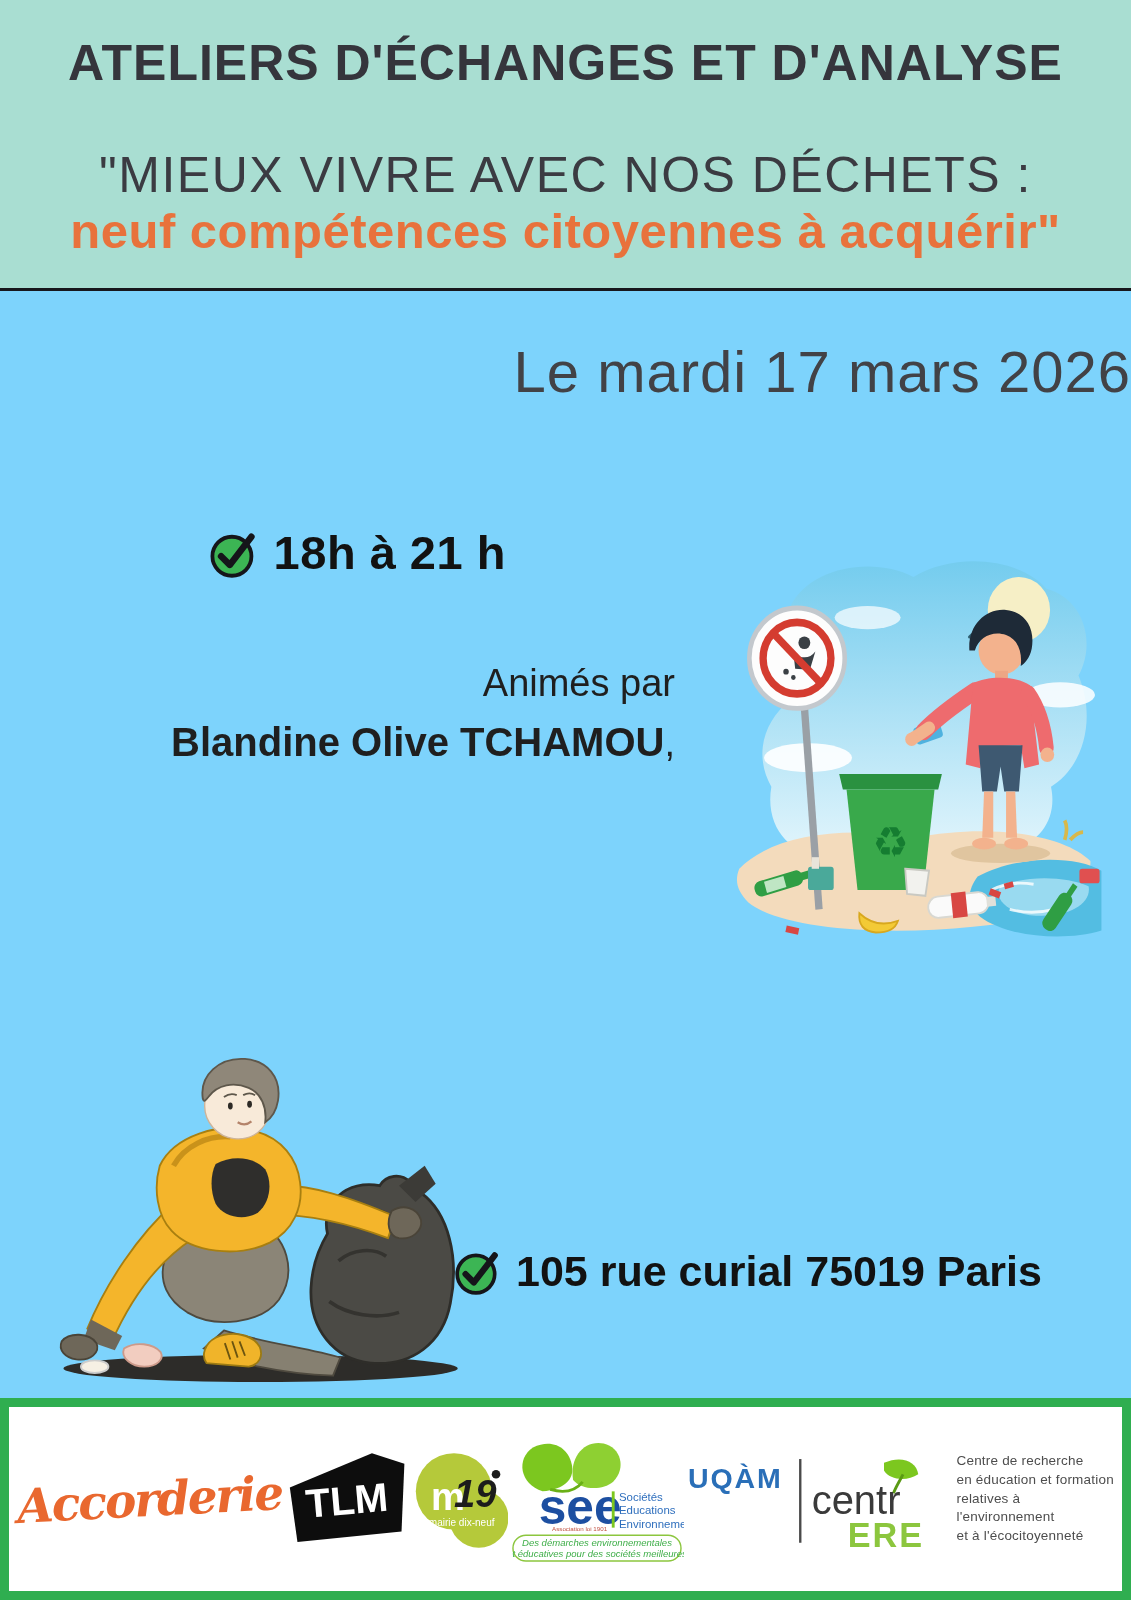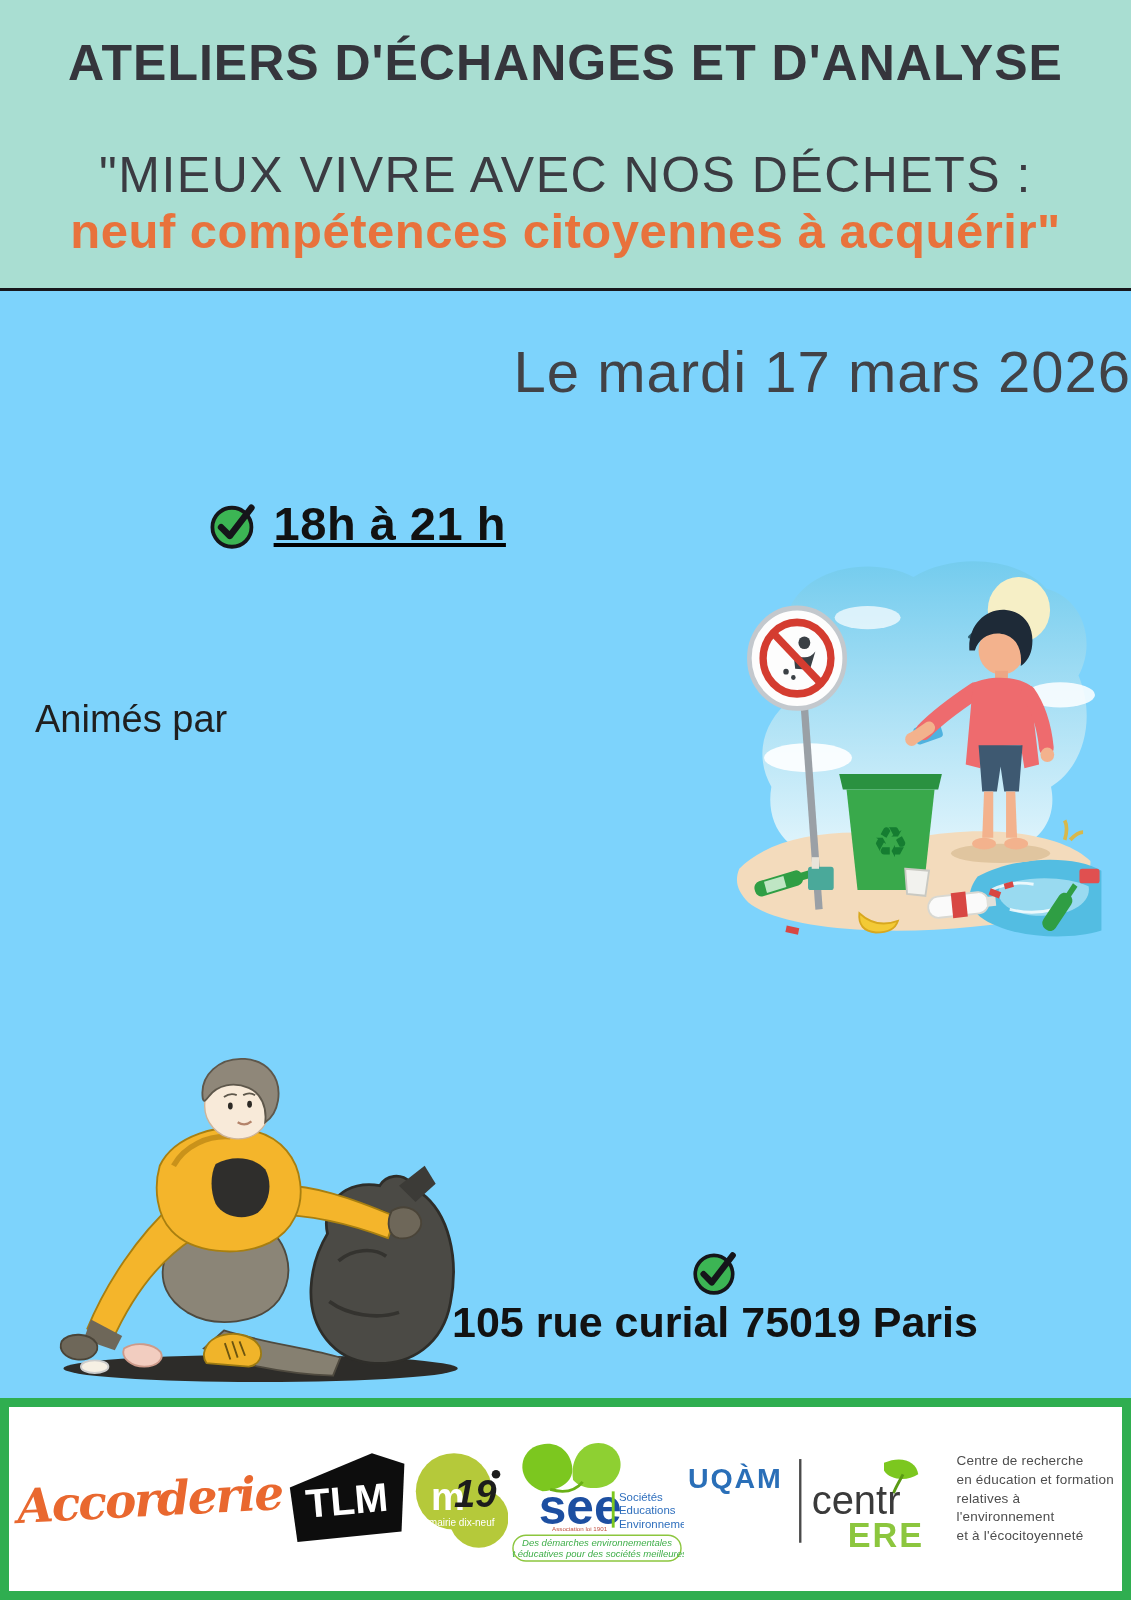--- a/index.html
+++ b/index.html
@@ -25,34 +25,34 @@
     position:absolute;top:203px;left:0;width:100%;
     font-size:49px;font-weight:bold;letter-spacing:.5px;color:#e8723c;
   }
   
   .date-block{
     position:absolute;top:340px;left:0;width:100%;text-align:right;
     color:#424246;font-size:58px;line-height:1.1;letter-spacing:1px;
   }
   
   .time-row{
-    position:absolute;top:496px;left:0;width:63%;
-    display:flex;align-items:center;justify-content:center;gap:15px;text-decoration:underline;
+    position:absolute;top:525px;left:0;width:63%;
+    display:flex;align-items:center;justify-content:center;gap:15px;
   }
   .time-row .time-text{font-size:47px;font-weight:bold;color:#121212;letter-spacing:.5px;}
   
   .speaker{
-    position:absolute;top:691px;left:35px;width:640px;
-    text-align:left;color:#1f1f1f;font-size:38px;line-height:1.5;
+    position:absolute;top:655px;left:35px;width:640px;
+    text-align:right;color:#1f1f1f;font-size:38px;line-height:1.5;
   }
   .speaker .name{font-size:40px;font-weight:bold;}
   
   .address-row{
     position:absolute;top:1246px;left:452px;
-    display:flex;align-items:center;gap:2px;flex-direction:column;
+    display:flex;align-items:center;gap:14px;
   }
   .address-row .addr-text{font-size:43px;font-weight:bold;color:#121212;}
   
   .beach-illo{position:absolute;left:698px;top:550px;}
   .cleanup-illo{position:absolute;left:36px;top:1030px;}
   
   .partners{
     position:absolute;left:0;top:1398px;width:1131px;height:202px;
     box-sizing:border-box;background:#ffffff;border:9px solid #2fae50;
     display:flex;align-items:center;justify-content:space-evenly;
@@ -86,20 +86,21 @@
   <div class="time-row">
     <svg width="52" height="52" viewBox="0 0 48 48">
       <circle cx="23" cy="27" r="18" fill="#3cb554" stroke="#15151a" stroke-width="3.5"></circle>
       <path d="M13 27 L21 35 L41 9" fill="none" stroke="#15151a" stroke-width="6" stroke-linecap="round" stroke-linejoin="round"></path>
     </svg>
     <span class="time-text">18h à 21 h</span>
   </div>
 
   <section class="speaker">
     <div>Animés par</div>
+    <div><span class="name">Blandine Olive TCHAMOU</span><span>,</span></div>
   </section>
 
   <svg class="beach-illo" width="408" height="398" viewBox="0 0 445 412" preserveAspectRatio="none">
     <defs>
       <linearGradient id="skyg" x1="0" y1="0" x2="0" y2="1">
         <stop offset="0" stop-color="#74ccee"></stop>
           <stop offset="1" stop-color="#e2f5fc"></stop>
       </linearGradient>
     </defs>
     <path fill="url(#skyg)" d="M95,160 C60,140 58,85 100,60 C120,18 190,6 235,28 C280,2 350,8 380,40 C420,50 435,95 415,130 C435,175 420,225 385,245 C395,290 355,320 310,308 L150,315 C105,322 72,290 80,245 C62,215 70,182 95,160 Z"></path>

